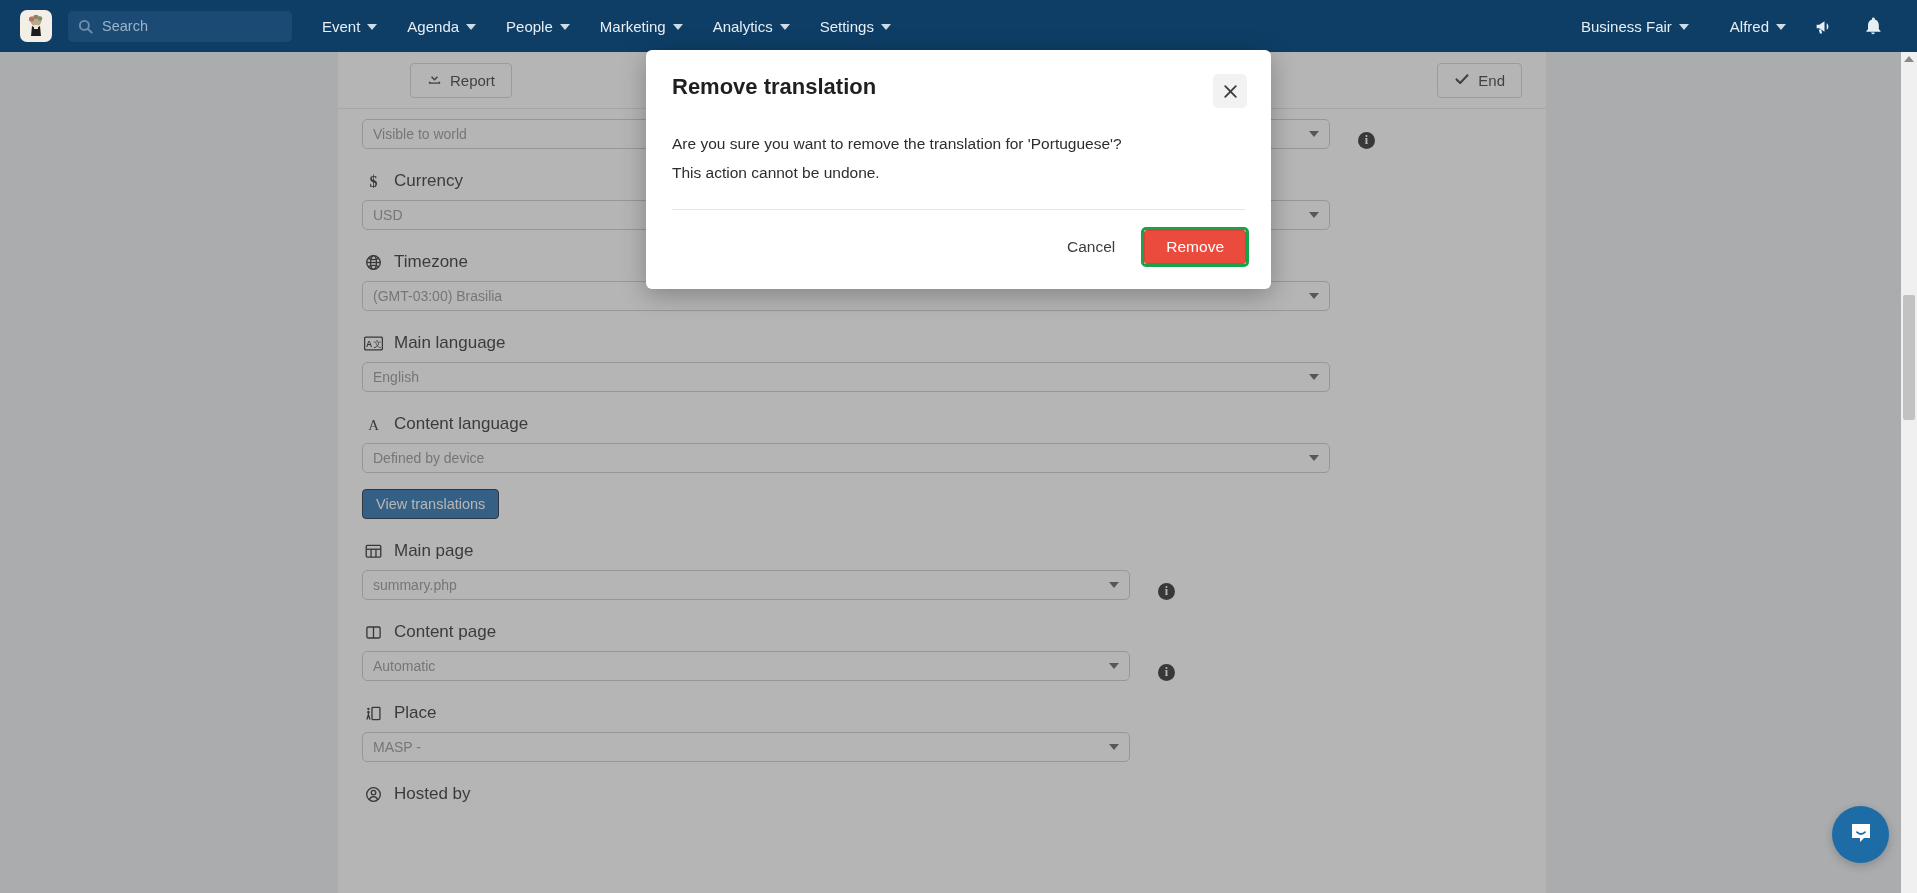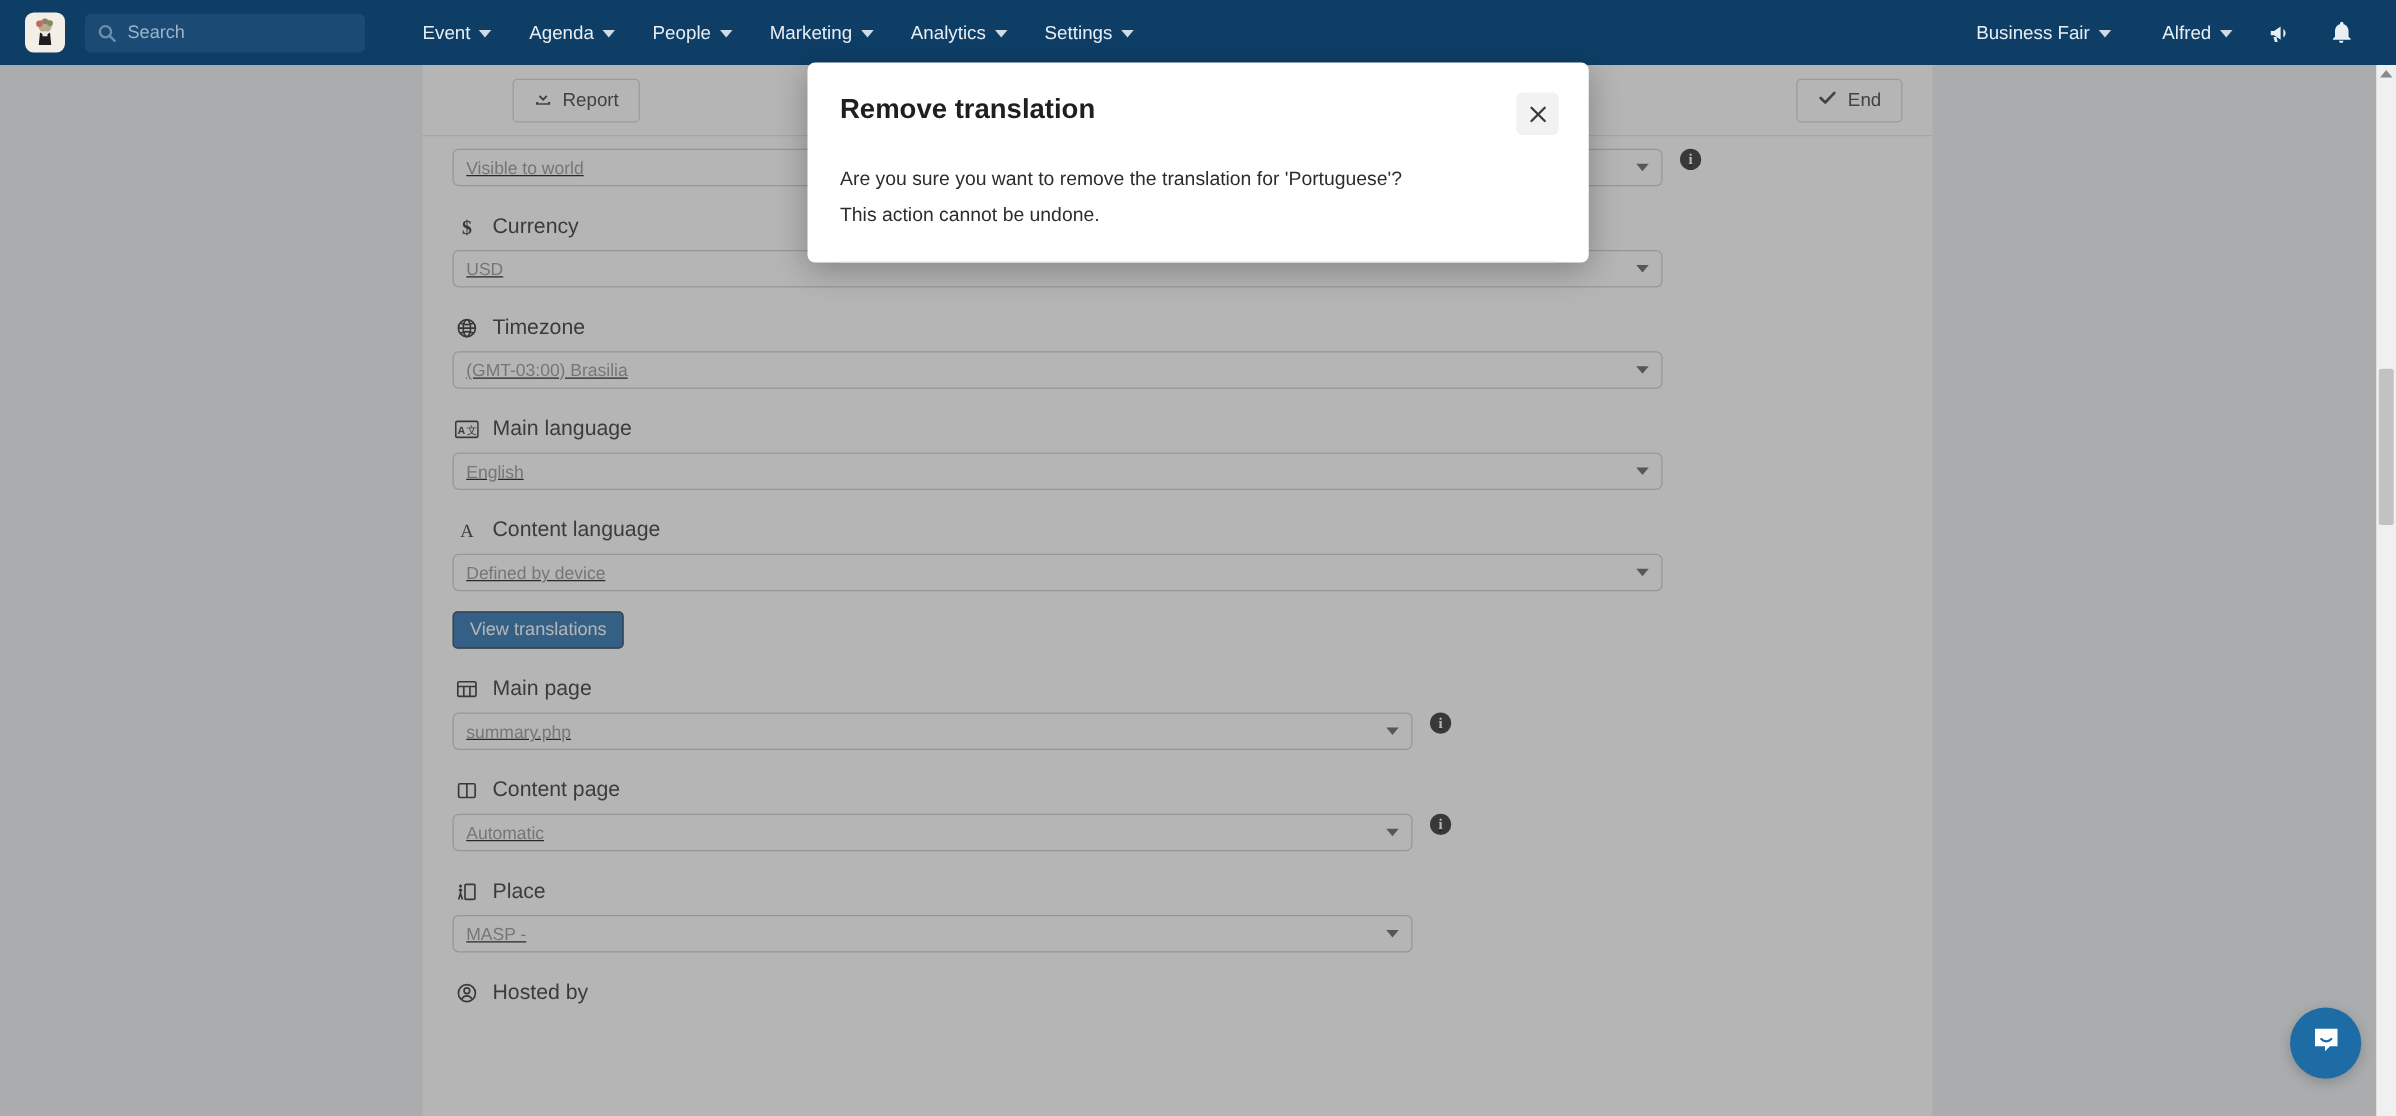--- a/index.html
+++ b/index.html
@@ -62,21 +62,21 @@
   }
   .search-box .s-text {
     margin-left: 9px;
     color: #9bb4c9;
     font-size: 14.5px;
   }
 
   .nav-menu {
     display: flex;
     align-items: center;
-    margin-left: 46px;
+    margin-left: 30px;
     gap: 30px;
   }
   .nav-item {
     color: #e7eef4;
     font-size: 15px;
     display: flex;
     align-items: center;
     gap: 7px;
     cursor: pointer;
     white-space: nowrap;
@@ -161,21 +161,21 @@
     color: #222;
     margin: 22px 0 9px 2px;
   }
   .field-label .lbl-icon {
     width: 19px; height: 19px;
     display: flex; align-items: center; justify-content: center;
     flex: 0 0 auto;
     color: #1d1d1d;
   }
 
-  .field-row { display: flex; align-items: flex-start; gap: 14px; text-decoration: underline; }
+  .field-row { display: flex; align-items: flex-end; gap: 28px; }
 
   .select-field {
     position: relative;
     height: 30px;
     width: 768px;
     border: 1px solid #c9c9c9;
     border-radius: 5px;
     background: #fff;
     display: flex;
     align-items: center;
@@ -638,20 +638,26 @@
           <line x1="3" y1="3" x2="13" y2="13"></line>
             <line x1="13" y1="3" x2="3" y2="13"></line>
         </svg>
       </div>
     </div>
     <div class="modal-body">
       <div class="modal-line">Are you sure you want to remove the translation for 'Portuguese'?</div>
       <div class="modal-line">This action cannot be undone.</div>
     </div>
     <div class="modal-divider"></div>
+    <div class="modal-foot">
+      <button class="btn-link">Cancel</button>
+      <span class="btn-danger-wrap">
+        <button class="btn-danger">Remove</button>
+      </span>
+    </div>
   </div>
 
   <div class="chat-widget">
     <span>
       <svg width="30" height="30" viewBox="0 0 30 30" fill="none">
         <path d="M6 6h18v14h-6l-4 4v-4H6z" fill="#fff"></path>
         <path d="M11 14.2c2.3 2.4 5.7 2.4 8 0" stroke="#1e6ca6" stroke-width="1.8" stroke-linecap="round" fill="none"></path>
       </svg>
     </span>
   </div>

